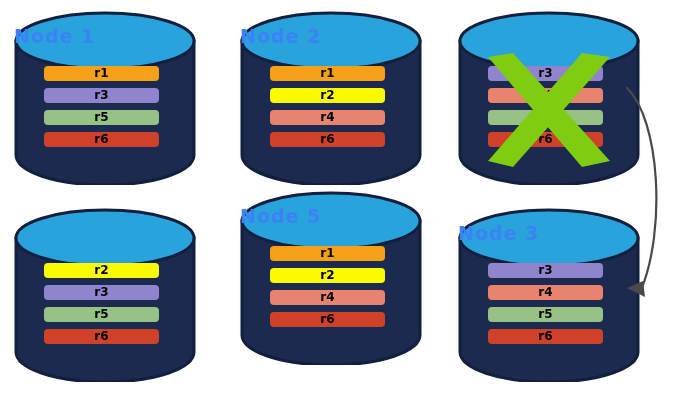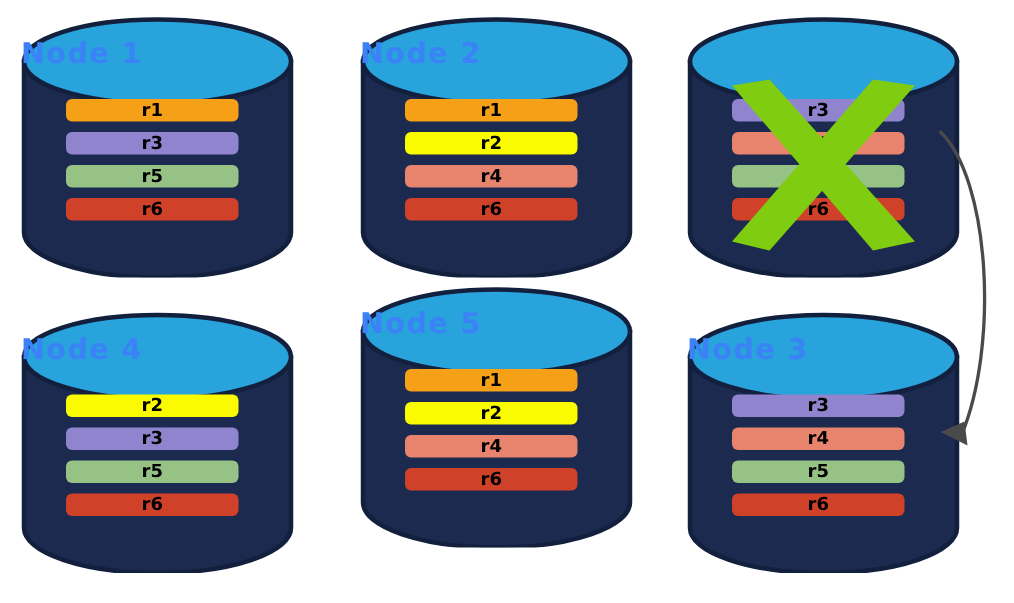--- a/index.html
+++ b/index.html
@@ -88,21 +88,20 @@
         <polygon points="152,46 124,42 30,150 55,156"></polygon>
       </g>
     </svg>
   </div>
 
   <div class="node" style="left:14px;top:208px;">
     <svg class="cyl-svg" viewBox="0 0 182 174">
       <path d="M2,30 L2,144 A89,30 0 0 0 180,144 L180,30 Z" fill="#1B2A4E" stroke="#12203E" stroke-width="3"></path>
       <ellipse cx="91" cy="30" rx="89" ry="28" fill="#29A3DC" stroke="#12203E" stroke-width="3"></ellipse>
     </svg>
-    <div class="node-title">Node 4</div>
     <div class="bars">
       <div class="bar" style="background: rgb(250, 250, 0);">r2</div>
       <div class="bar" style="background: rgb(145, 132, 206);">r3</div>
       <div class="bar" style="background: rgb(150, 194, 133);">r5</div>
       <div class="bar" style="background: rgb(208, 65, 42);">r6</div>
     </div>
   </div>
 
   <div class="node" style="left:240px;top:191px;">
     <svg class="cyl-svg" viewBox="0 0 182 174">

